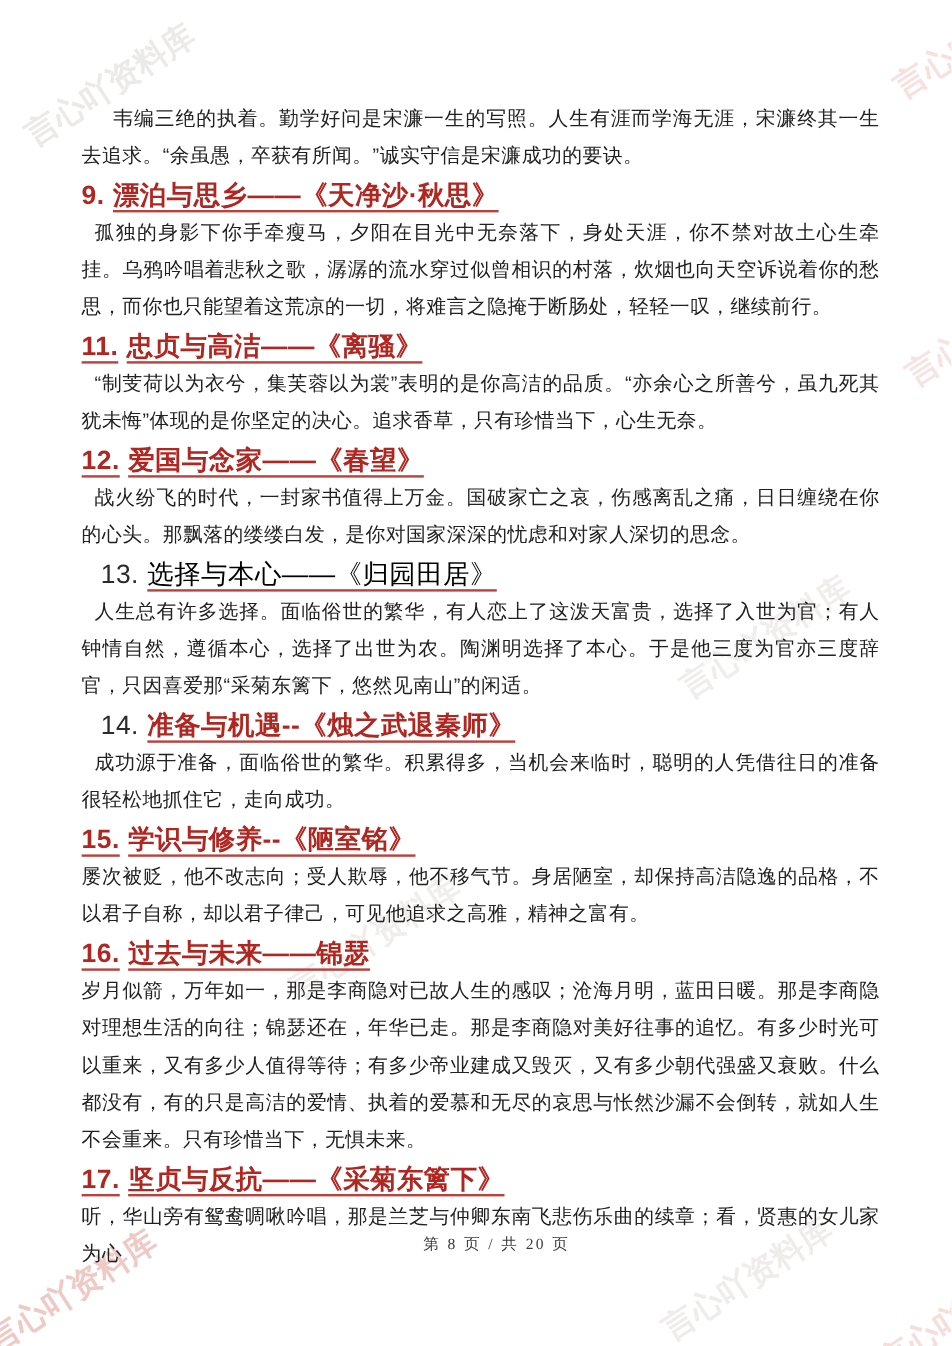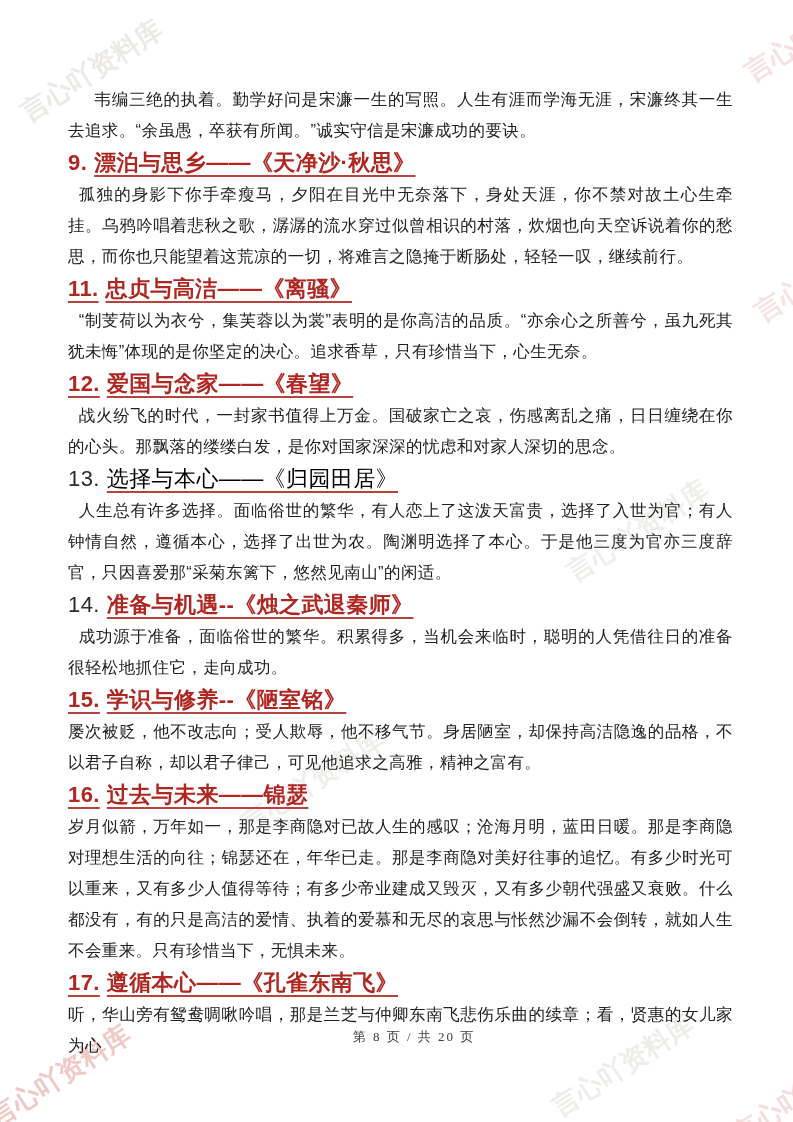--- a/index.html
+++ b/index.html
@@ -25,21 +25,21 @@
   .indent-lg{text-indent:1.6em;}
   .indent-sm{text-indent:0.65em;}
   .heading{
     margin:1px 0 1px 0;
     font-size:22px;
     line-height:31px;
     font-weight:bold;
     color:#b02722;
     letter-spacing:0.4px;
   }
-  .hnum-black{color:#2b2b2b;font-weight:normal;}
+  .hnum-black{color:#2b2b2b;font-weight:normal;margin-left:16px;}
   .hnum{margin-right:7px;}
   .uline{
     text-decoration:underline;
     text-decoration-color:#b8423d;
     text-decoration-thickness:1.5px;
     text-underline-offset:5px;
   }
   .light-red{color:#000000;font-weight:normal;text-align:center;}
   .heading .hnum-in{margin-right:7px;}
   .footer{
@@ -118,21 +118,21 @@
 
     <p class="para">屡次被贬，他不改志向；受人欺辱，他不移气节。身居陋室，却保持高洁隐逸的品格，不以君子自称，却以君子律己，可见他追求之高雅，精神之富有。</p>
 
     <div class="heading">
       <span class="uline"><span class="hnum-in">16.</span><span>过去与未来——锦瑟</span></span>
     </div>
 
     <p class="para">岁月似箭，万年如一，那是李商隐对已故人生的感叹；沧海月明，蓝田日暖。那是李商隐对理想生活的向往；锦瑟还在，年华已走。那是李商隐对美好往事的追忆。有多少时光可以重来，又有多少人值得等待；有多少帝业建成又毁灭，又有多少朝代强盛又衰败。什么都没有，有的只是高洁的爱情、执着的爱慕和无尽的哀思与怅然沙漏不会倒转，就如人生不会重来。只有珍惜当下，无惧未来。</p>
 
     <div class="heading">
-      <span class="uline"><span class="hnum-in">17.</span><span>遵循本心——《孔雀东南飞》</span></span>
+      <span class="uline"><span class="hnum-in">17.</span><span>坚贞与反抗——《采菊东篱下》</span></span>
     </div>
 
     <p class="para">听，华山旁有鸳鸯啁啾吟唱，那是兰芝与仲卿东南飞悲伤乐曲的续章；看，贤惠的女儿家为心</p>
 
   </div>
 
   <div class="footer">
     <span>第 8 页 / 共 20 页</span>
   </div>
 

